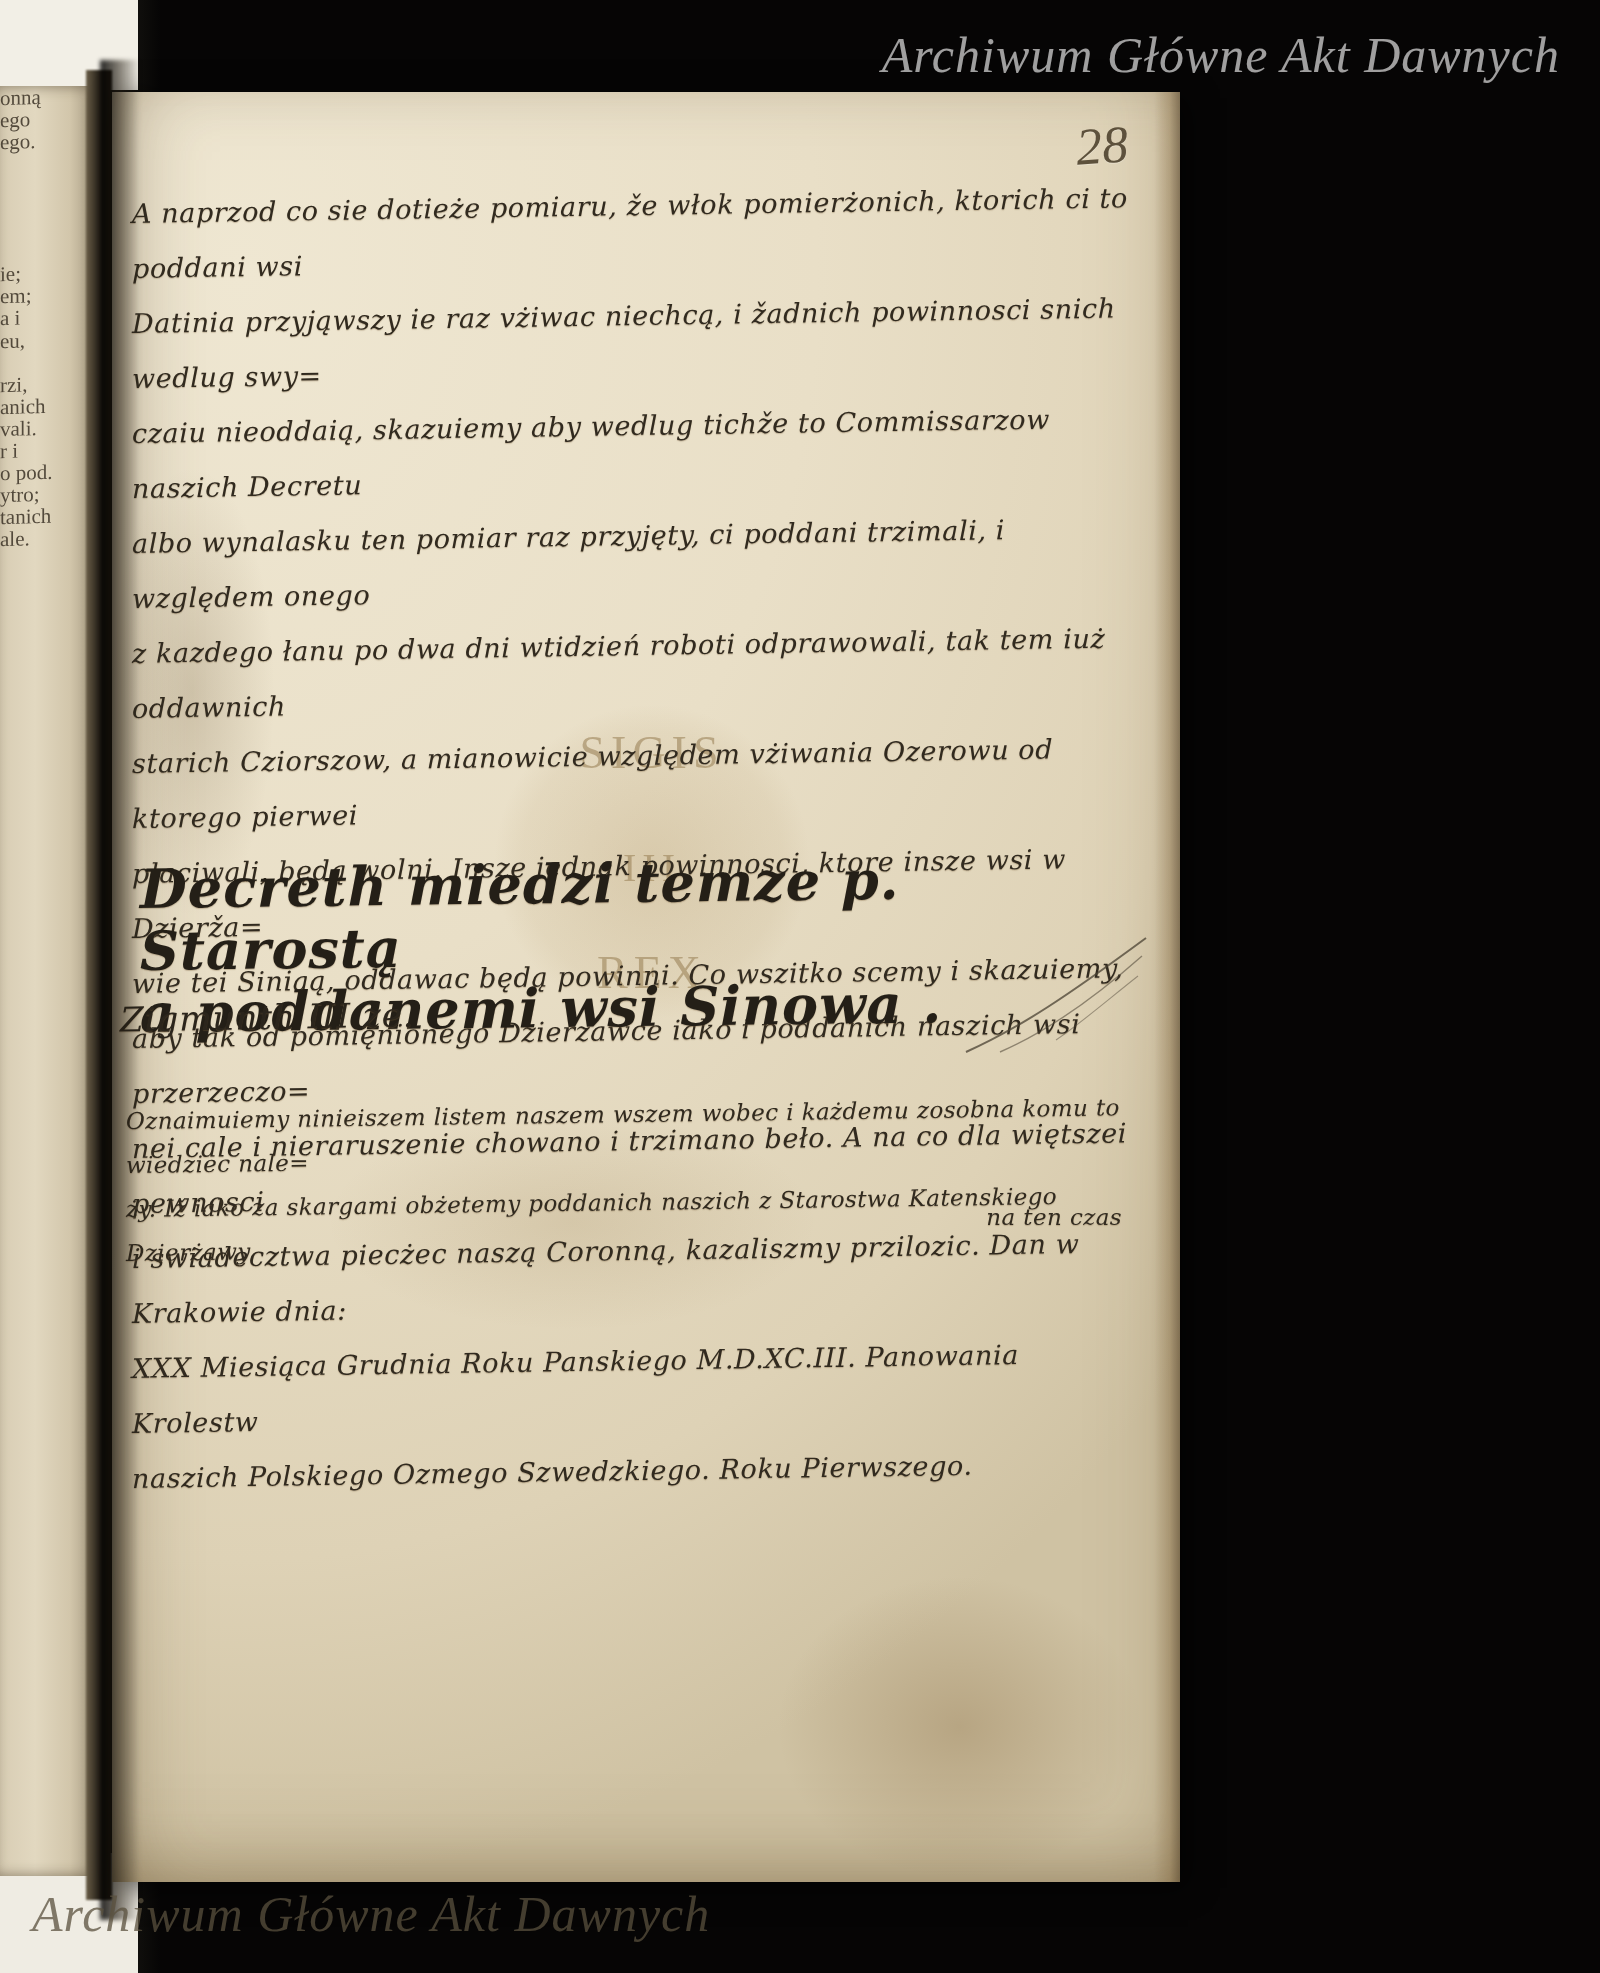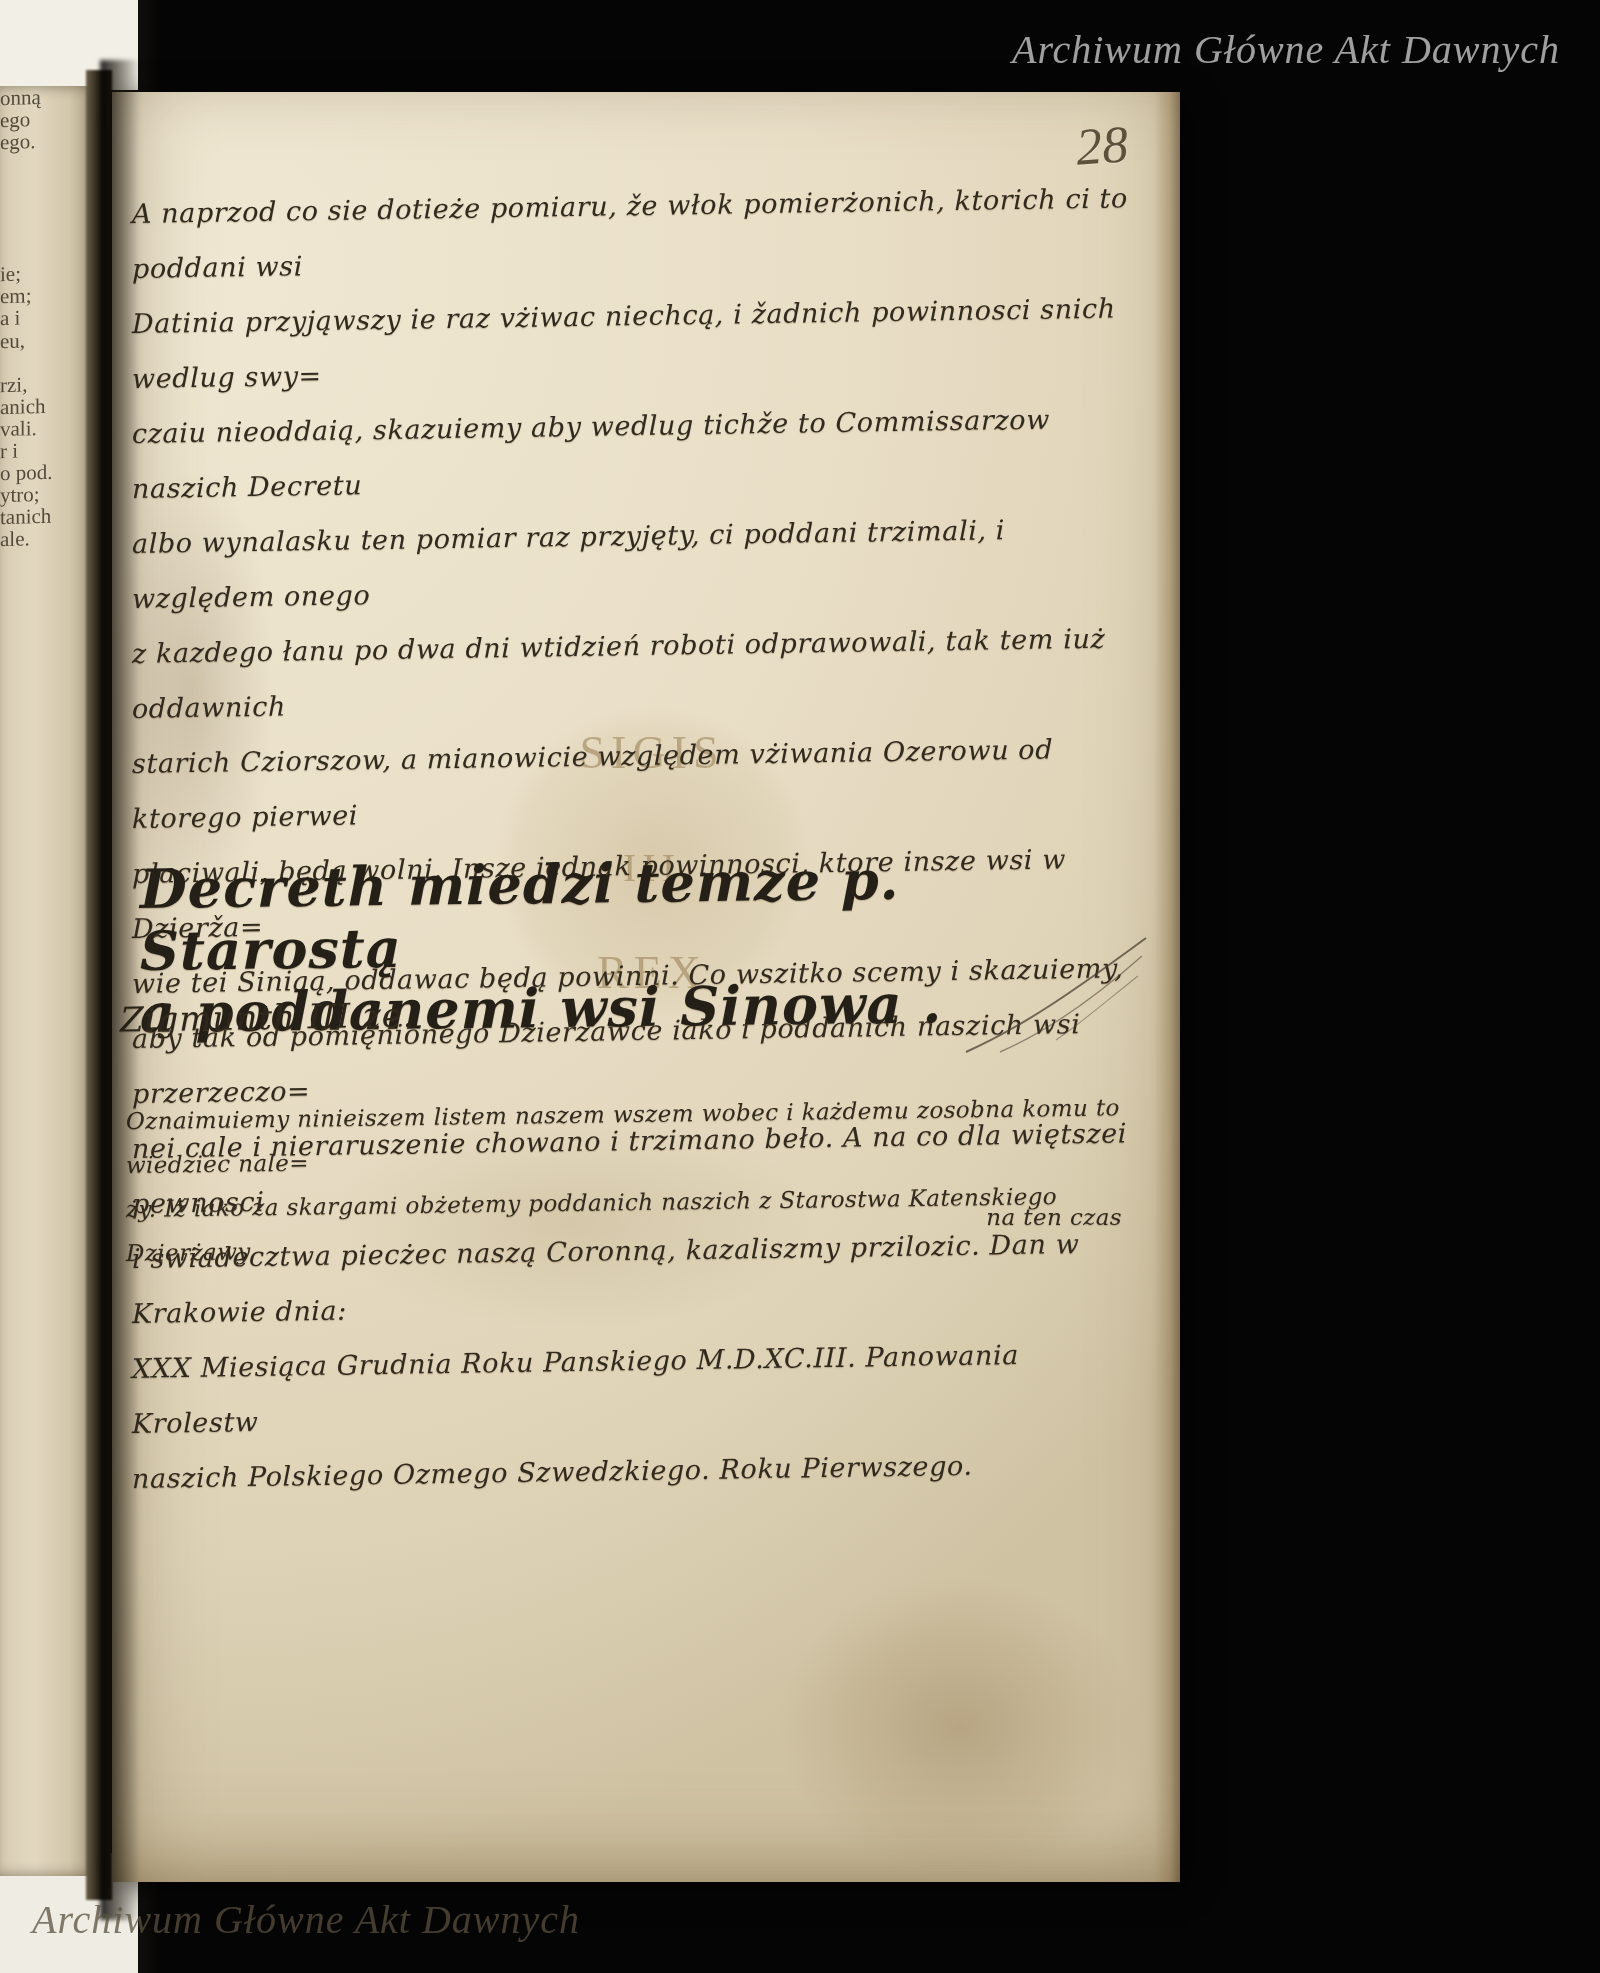--- a/index.html
+++ b/index.html
@@ -241,21 +241,21 @@
     background: linear-gradient(90deg, rgba(0,0,0,.85) 0%, rgba(30,24,14,.55) 45%, rgba(0,0,0,0) 100%);
     filter: blur(2px);
   }
 
   
   .wm {
     position: absolute;
     font-family: "Liberation Serif", serif;
     font-style: italic;
     color: rgba(255,255,255,.62);
-    font-size: 40px;
+    font-size: 50px;
     letter-spacing: 1px;
     white-space: nowrap;
     pointer-events: none;
   }
   .wm-top { right: 40px; top: 26px; }
   .wm-bottom { left: 32px; bottom: 30px; color: rgba(90,80,62,.75); }
 </style>
 </head>
 <body>
 

